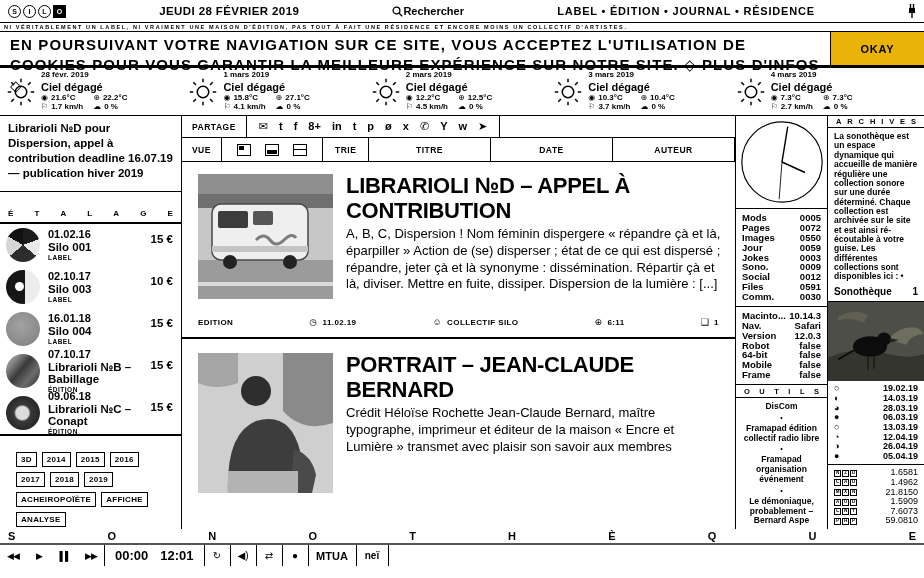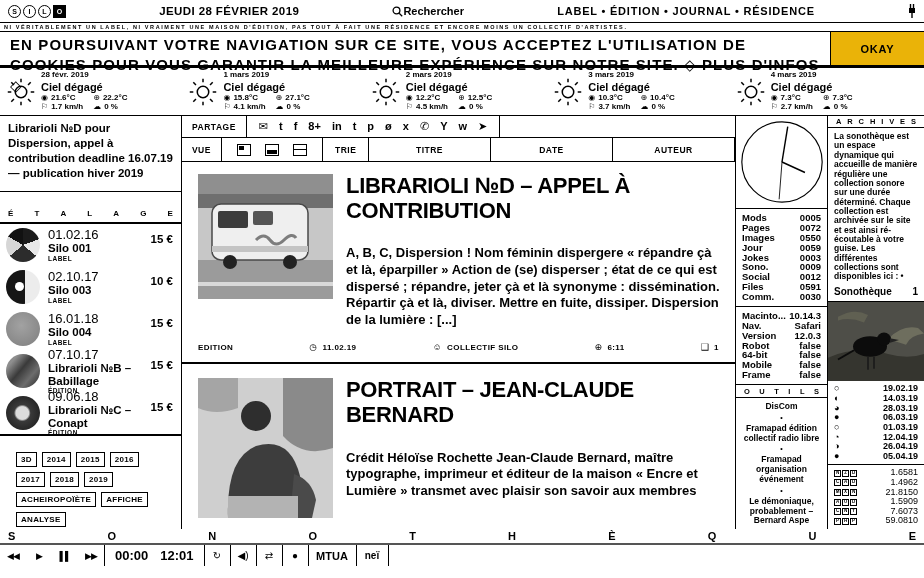--- a/index.html
+++ b/index.html
@@ -52,21 +52,21 @@
 .items{height:210px}
 .item{height:42px;display:flex;align-items:center;gap:8px;padding:0 8px 0 6px;cursor:pointer}
 .thumb{width:34px;height:34px;border-radius:50%;flex-shrink:0}
 .thumb-0{background:conic-gradient(#1b1b1b 0 70deg,#e9e9e9 70deg 130deg,#2c2c2c 130deg 230deg,#d6d6d6 230deg 300deg,#111 300deg)}
 .thumb-1{background:linear-gradient(90deg,#161616 0 55%,#ececec 55%);position:relative}
 .thumb-1::after{content:'';position:absolute;left:9px;top:12px;width:9px;height:9px;border-radius:50%;background:#fff}
 .thumb-2{background:radial-gradient(circle at 45% 40%,#a2a2a2,#7e7e7e)}
 .thumb-3{background:linear-gradient(130deg,#8e8e8e 20%,#3a3a3a 45%,#6c6c6c 70%,#262626)}
 .thumb-4{background:radial-gradient(circle at 48% 50%,#dcdcdc 0 26%,#3a3a3a 34%,#171717)}
 .iinfo{flex:1;line-height:1.08}
-.idate{font-size:13px;font-weight:normal}
+.idate{font-size:11px;font-weight:bold}
 .ititle{font-size:11.5px;font-weight:bold}
 .icat{font-size:6.5px;font-weight:bold;letter-spacing:.5px}
 .iprice{font-size:11.5px;font-weight:bold;align-self:flex-start;margin-top:9px}
 .tags{border-top:2px solid #000;padding:16px;display:flex;flex-wrap:wrap;gap:5px;overflow:hidden;flex:1;align-content:flex-start}
 .tag{border:1px solid #000;padding:2px 4px;font-size:8px;font-weight:bold;letter-spacing:.3px;cursor:pointer}
 
 
 .feed{flex:1;border-right:1px solid #000;display:flex;flex-direction:column;overflow:hidden}
 .sharerow{height:22px;border-bottom:1px solid #000;display:flex;align-items:stretch}
 .sharelabel{display:flex;align-items:center;padding:0 10px;border-right:1px solid #000;font-size:8.5px;font-weight:bold;letter-spacing:.5px}
@@ -78,21 +78,21 @@
 .c-vue{width:40px}.c-vicons{width:102px;gap:14px}.c-trie{width:46px}.c-sort{width:122px;cursor:pointer}
 .vicon{width:14px;height:12px;border:1.4px solid #000;position:relative;display:inline-block;cursor:pointer}
 .v-thumbnails::after{content:'';position:absolute;left:1px;top:1px;width:5px;height:4px;background:#000}
 .v-list::after{content:'';position:absolute;left:1px;right:1px;bottom:1px;height:4px;background:#000}
 .v-table::after{content:'';position:absolute;left:0;right:0;top:42%;height:1.4px;background:#000}
 .articles{flex:1;overflow:hidden}
 .article{display:flex;gap:13px;padding:12px 14px 0 16px}
 .article figure{width:135px;flex-shrink:0}
 .acontent{flex:1}
 .atitle{font-size:22px;font-weight:bold;line-height:1.12;letter-spacing:-.3px;cursor:pointer}
-.abody{font-size:13px;font-weight:700;line-height:1.28;margin-top:22px}
+.abody{font-size:13px;font-weight:400;line-height:1.28;margin-top:3px}
 .afooter{display:flex;justify-content:space-between;align-items:center;padding:14px 16px 6px;
   font-size:8px;font-weight:bold;letter-spacing:.4px}
 .meta{display:flex;align-items:center;gap:5px}
 .meta .micon{font-size:9px;font-weight:normal}
 .art2{border-top:2px solid #000;margin-top:4px;padding-top:14px}
 
 
 .panel1{width:92px;border-right:1px solid #000;display:flex;flex-direction:column;overflow:hidden}
 .clockbox{height:93px;border-bottom:1px solid #000;display:flex;align-items:center;justify-content:center}
 .statlist{padding:4px 6px;border-bottom:1px solid #000}
@@ -663,21 +663,21 @@
           <div class="mrow">
             <span class="mphase">◕</span>
             <span>28.03.19</span>
           </div>
           <div class="mrow">
             <span class="mphase">●</span>
             <span>06.03.19</span>
           </div>
           <div class="mrow">
             <span class="mphase">○</span>
-            <span>01.03.19</span>
+            <span>13.03.19</span>
           </div>
           <div class="mrow">
             <span class="mphase">◔</span>
             <span>12.04.19</span>
           </div>
           <div class="mrow">
             <span class="mphase">◑</span>
             <span>26.04.19</span>
           </div>
           <div class="mrow">

